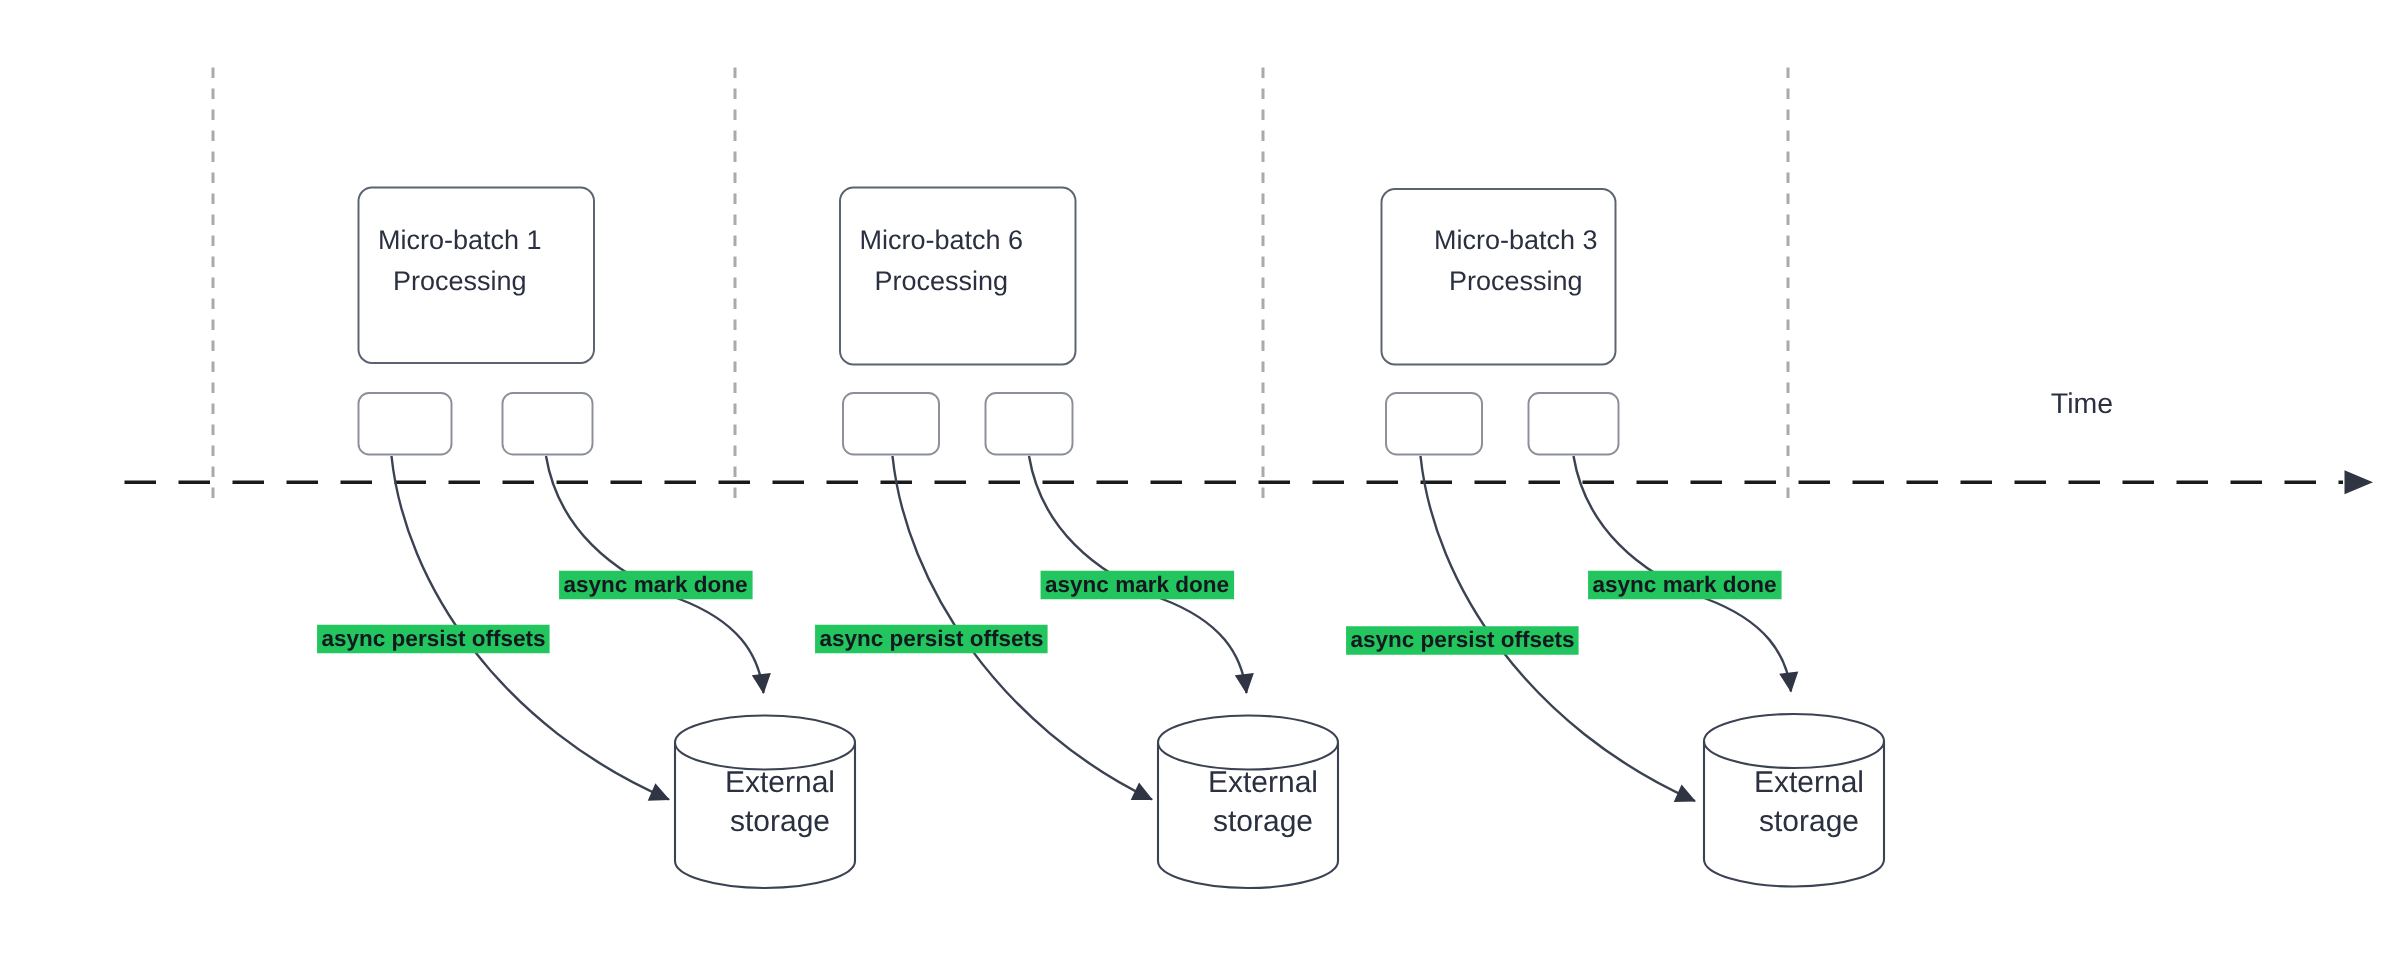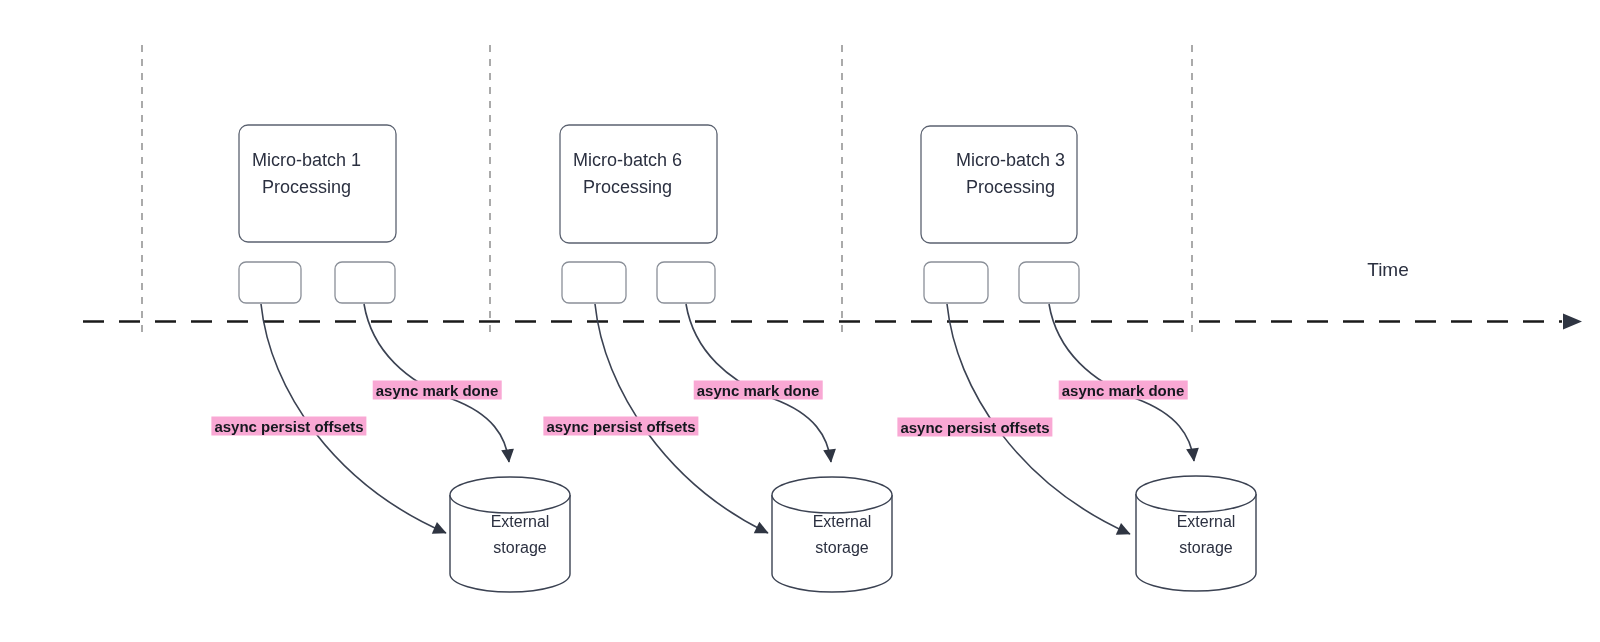--- a/index.html
+++ b/index.html
@@ -20,30 +20,30 @@
     top: 147px;
     text-align: center;
     font-size: 18px;
     line-height: 27px;
     white-space: pre-line;
   }
   .storage-label {
     width: 140px;
     top: 509px;
     text-align: center;
-    font-size: 16px;
+    font-size: 20px;
     line-height: 26px;
     white-space: pre-line;
   }
   .edge-label {
     transform: translate(-50%, -50%);
     font-size: 15px;
     font-weight: bold;
     color: #15181f;
-    background: #f9a8d4;
+    background: #22c55e;
     padding: 1px 3px;
     white-space: nowrap;
   }
   .time-label {
     transform: translate(-50%, -50%);
     font-size: 19px;
     color: #2b3040;
   }
 </style>
 </head>

